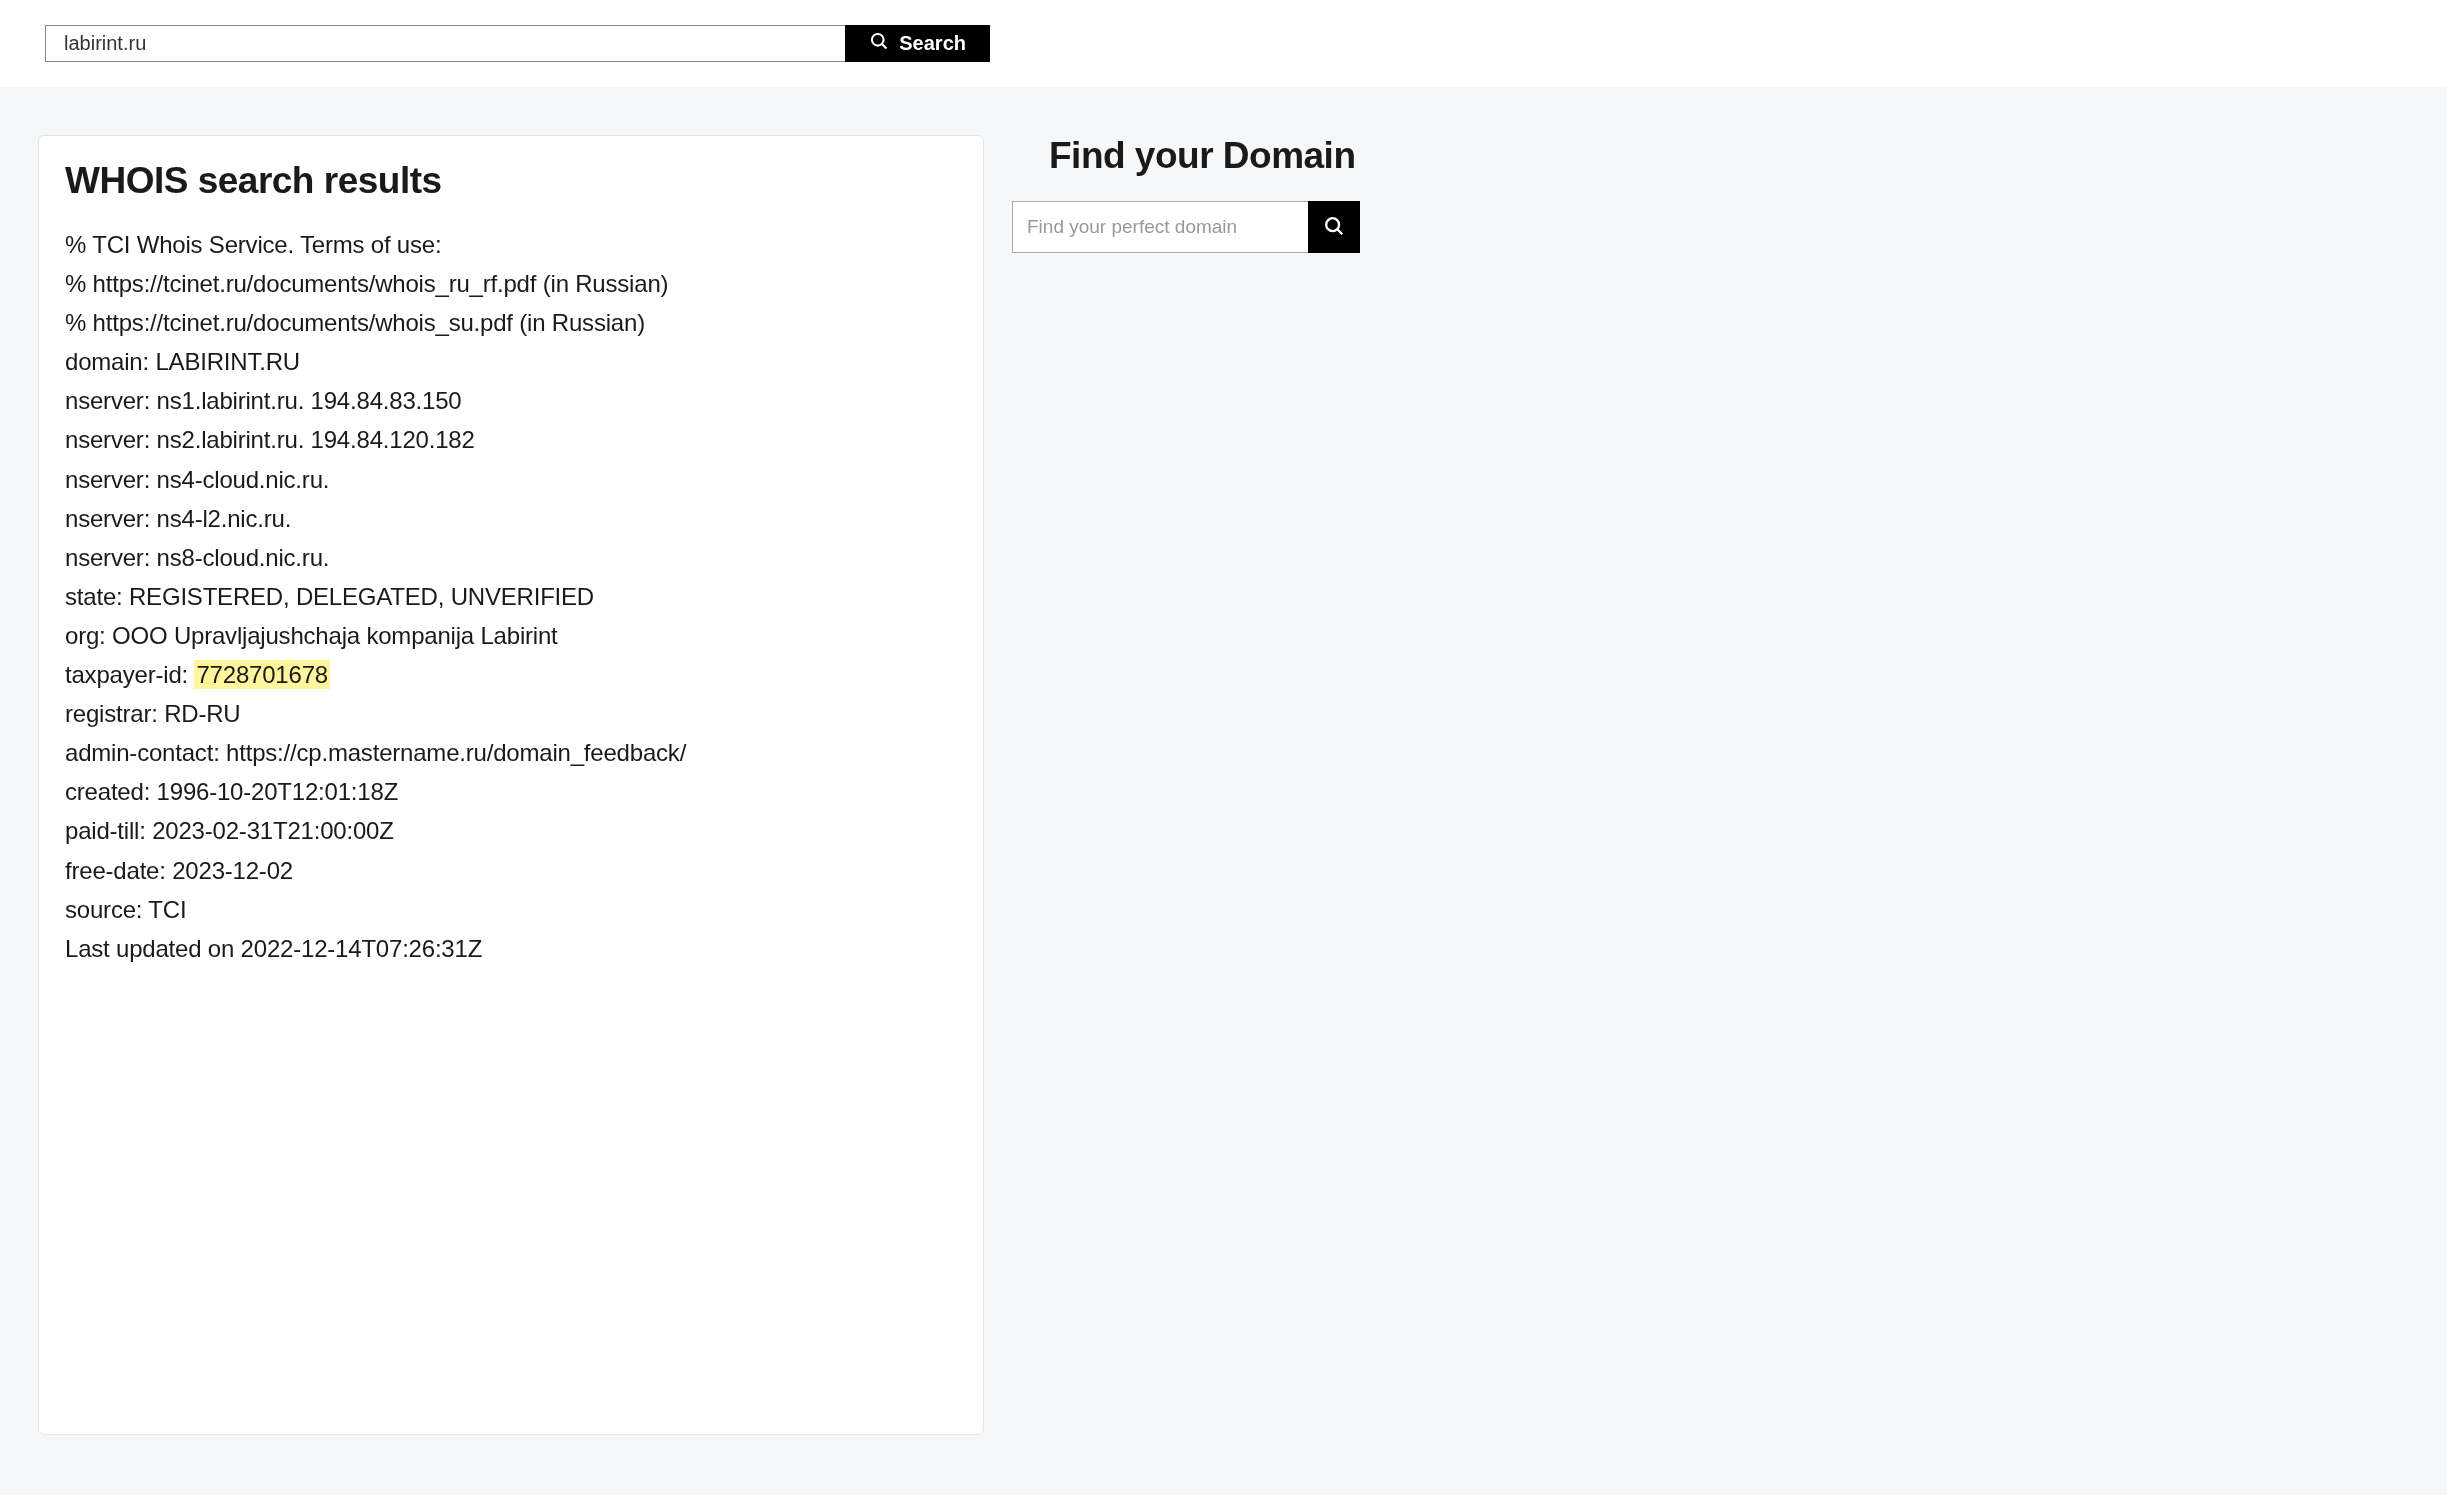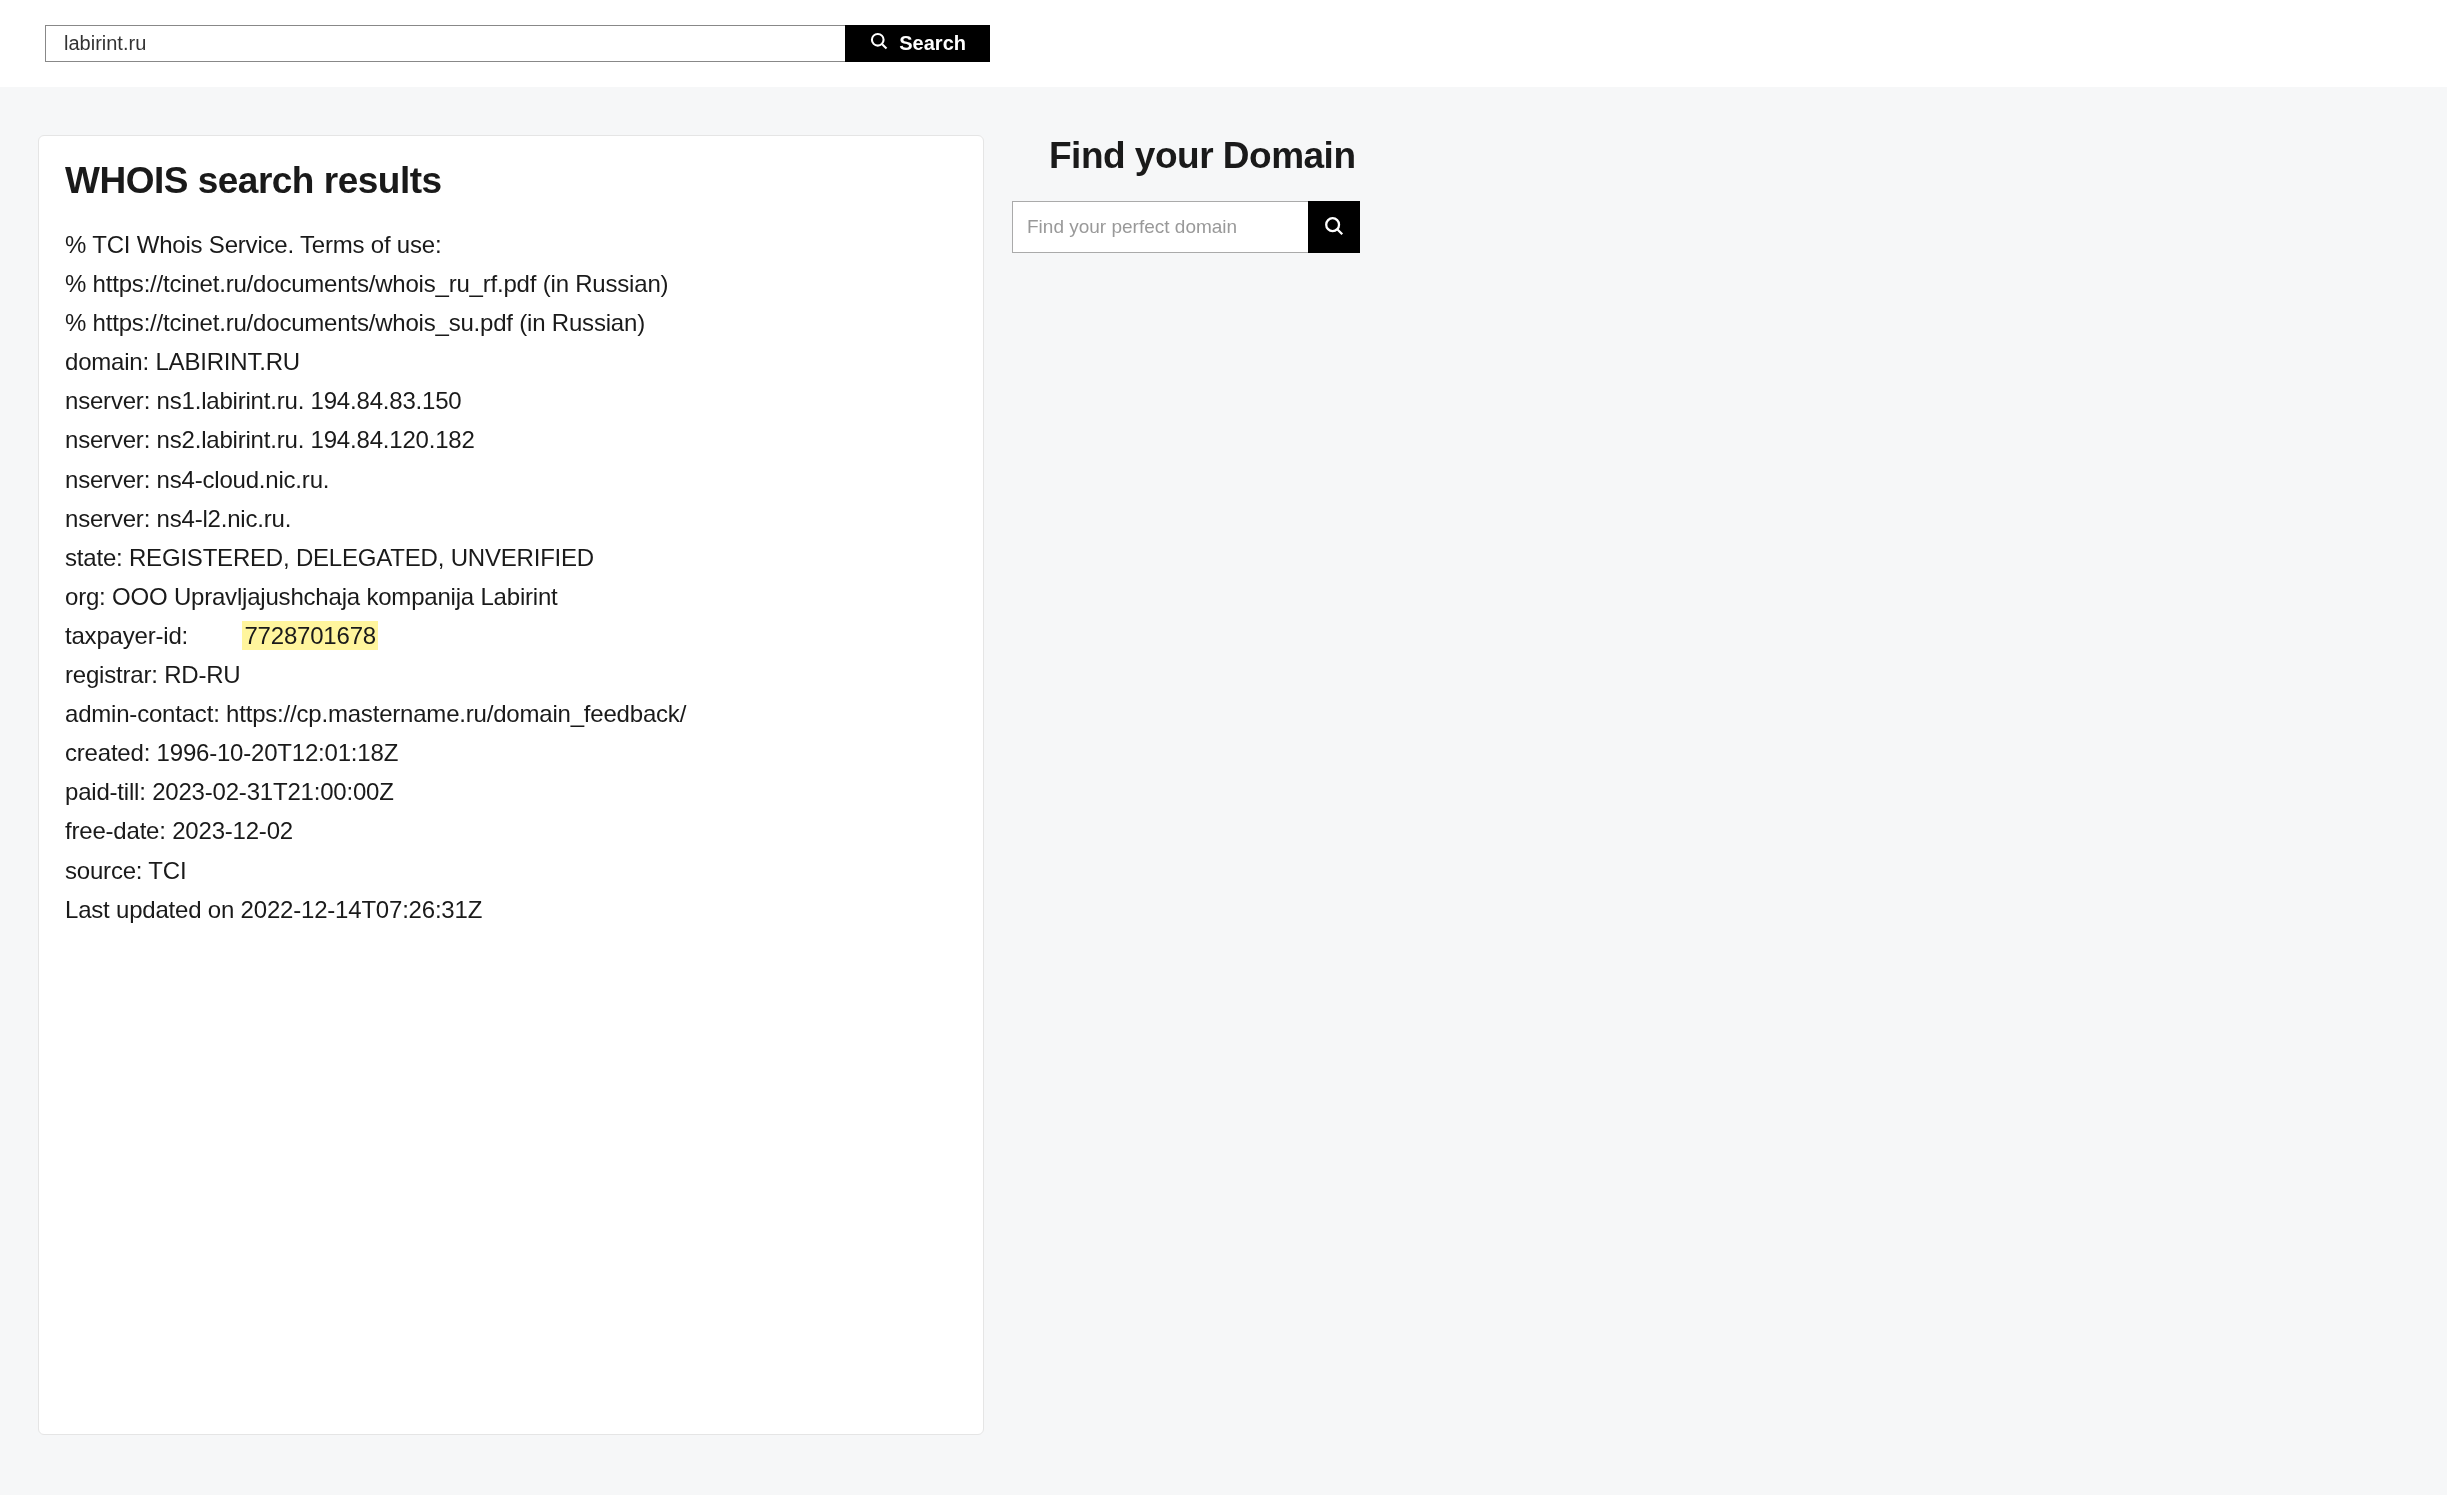--- a/index.html
+++ b/index.html
@@ -68,21 +68,20 @@
     .whois-line {
       font-size: 24px;
       line-height: 1.4;
       color: #1a1a1a;
       margin-bottom: 5.5px;
       letter-spacing: -0.2px;
     }
     .highlighted {
       background: #fff59d;
       padding: 1px 2px;
-      margin-left: 48px;
     }
     .sidebar {
       flex: 1;
       max-width: 348px;
     }
     .sidebar-title {
       font-size: 37px;
       font-weight: 700;
       color: #1a1a1a;
       margin-bottom: 24px;
@@ -141,20 +140,21 @@
     <h1 class="results-title">WHOIS search results</h1>
     <div id="whois-lines-before">
         <div class="whois-line">% TCI Whois Service. Terms of use:</div>
         <div class="whois-line">% https://tcinet.ru/documents/whois_ru_rf.pdf (in Russian)</div>
         <div class="whois-line">% https://tcinet.ru/documents/whois_su.pdf (in Russian)</div>
         <div class="whois-line">domain: LABIRINT.RU</div>
         <div class="whois-line">nserver: ns1.labirint.ru. 194.84.83.150</div>
         <div class="whois-line">nserver: ns2.labirint.ru. 194.84.120.182</div>
         <div class="whois-line">nserver: ns4-cloud.nic.ru.</div>
         <div class="whois-line">nserver: ns4-l2.nic.ru.</div>
+        <div class="whois-line">nserver: ns8-cloud.nic.ru.</div>
         <div class="whois-line">state: REGISTERED, DELEGATED, UNVERIFIED</div>
         <div class="whois-line">org: OOO Upravljajushchaja kompanija Labirint</div>
       </div>
     <div class="whois-line">
       <span>taxpayer-id: </span><span class="highlighted">7728701678</span>
     </div>
     <div id="whois-lines-after">
         <div class="whois-line">registrar: RD-RU</div>
         <div class="whois-line">admin-contact: https://cp.mastername.ru/domain_feedback/</div>
         <div class="whois-line">created: 1996-10-20T12:01:18Z</div>

